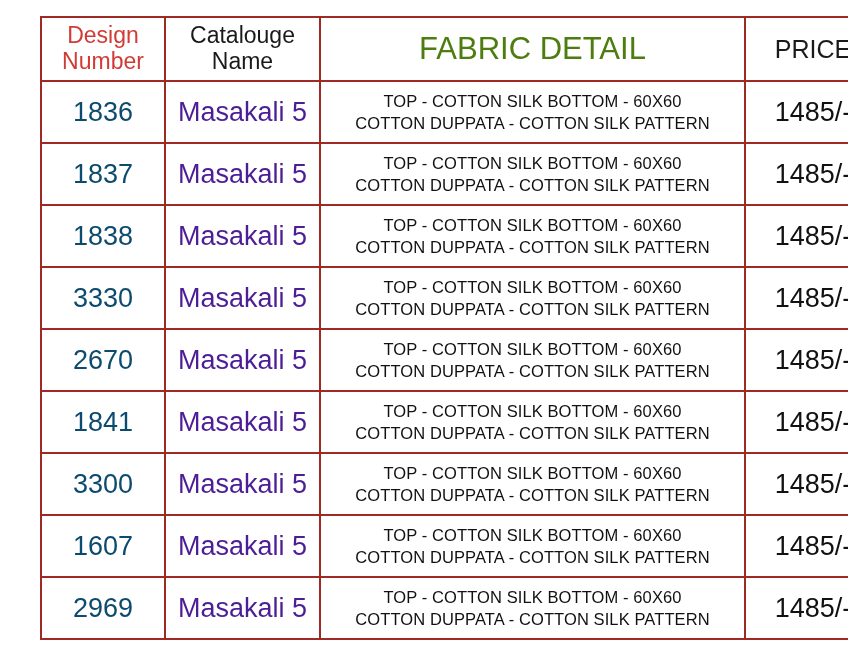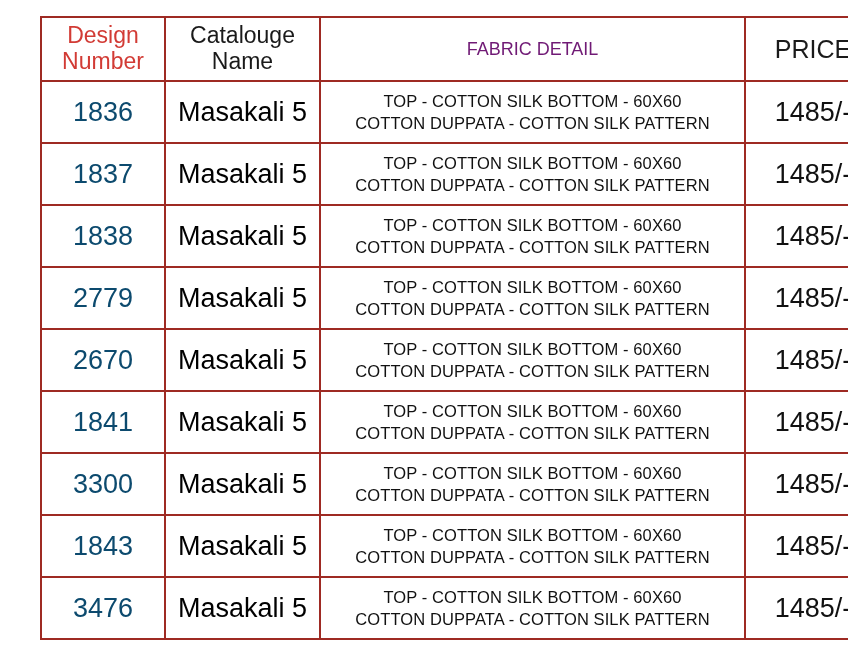--- a/index.html
+++ b/index.html
@@ -50,37 +50,37 @@
     color: #d23b35;
     font-size: 23px;
     line-height: 1.12;
   }
   th.head-cat {
     color: #1a1a1a;
     font-size: 23px;
     line-height: 1.12;
   }
   th.head-fabric {
-    color: #701a75;
-    font-size: 18px;
+    color: #4d7c0f;
+    font-size: 31px;
   }
   th.head-price {
     color: #1a1a1a;
     font-size: 25px;
   }
 
   tbody tr { height: 62px; }
 
   td.cell-design {
     font-size: 27px;
     color: #0c4a6e;
   }
   td.cell-cat {
     font-size: 27px;
-    color: #000000;
+    color: #4c1d95;
   }
   td.cell-fabric {
     font-size: 16.5px;
     color: #111111;
     line-height: 1.35;
     padding: 2px 6px;
     letter-spacing: 0.1px;
   }
   td.cell-price {
     font-size: 27px;
@@ -135,21 +135,21 @@
       <tr>
         <td class="cell-design">1838</td>
         <td class="cell-cat">Masakali 5</td>
         <td class="cell-fabric">
           <span class="fabric-line">TOP - COTTON SILK  BOTTOM - 60X60</span>
           <span class="fabric-line">COTTON   DUPPATA - COTTON SILK PATTERN</span>
         </td>
         <td class="cell-price">1485/-</td>
       </tr>
       <tr>
-        <td class="cell-design">2779</td>
+        <td class="cell-design">3330</td>
         <td class="cell-cat">Masakali 5</td>
         <td class="cell-fabric">
           <span class="fabric-line">TOP - COTTON SILK  BOTTOM - 60X60</span>
           <span class="fabric-line">COTTON   DUPPATA - COTTON SILK PATTERN</span>
         </td>
         <td class="cell-price">1485/-</td>
       </tr>
       <tr>
         <td class="cell-design">2670</td>
         <td class="cell-cat">Masakali 5</td>
@@ -171,30 +171,30 @@
       <tr>
         <td class="cell-design">3300</td>
         <td class="cell-cat">Masakali 5</td>
         <td class="cell-fabric">
           <span class="fabric-line">TOP - COTTON SILK  BOTTOM - 60X60</span>
           <span class="fabric-line">COTTON   DUPPATA - COTTON SILK PATTERN</span>
         </td>
         <td class="cell-price">1485/-</td>
       </tr>
       <tr>
-        <td class="cell-design">1843</td>
-        <td class="cell-cat">Masakali 5</td>
-        <td class="cell-fabric">
-          <span class="fabric-line">TOP - COTTON SILK  BOTTOM - 60X60</span>
-          <span class="fabric-line">COTTON   DUPPATA - COTTON SILK PATTERN</span>
-        </td>
-        <td class="cell-price">1485/-</td>
-      </tr>
-      <tr>
-        <td class="cell-design">3476</td>
+        <td class="cell-design">1607</td>
+        <td class="cell-cat">Masakali 5</td>
+        <td class="cell-fabric">
+          <span class="fabric-line">TOP - COTTON SILK  BOTTOM - 60X60</span>
+          <span class="fabric-line">COTTON   DUPPATA - COTTON SILK PATTERN</span>
+        </td>
+        <td class="cell-price">1485/-</td>
+      </tr>
+      <tr>
+        <td class="cell-design">2969</td>
         <td class="cell-cat">Masakali 5</td>
         <td class="cell-fabric">
           <span class="fabric-line">TOP - COTTON SILK  BOTTOM - 60X60</span>
           <span class="fabric-line">COTTON   DUPPATA - COTTON SILK PATTERN</span>
         </td>
         <td class="cell-price">1485/-</td>
       </tr>
     </tbody>
   </table>
 </div>

